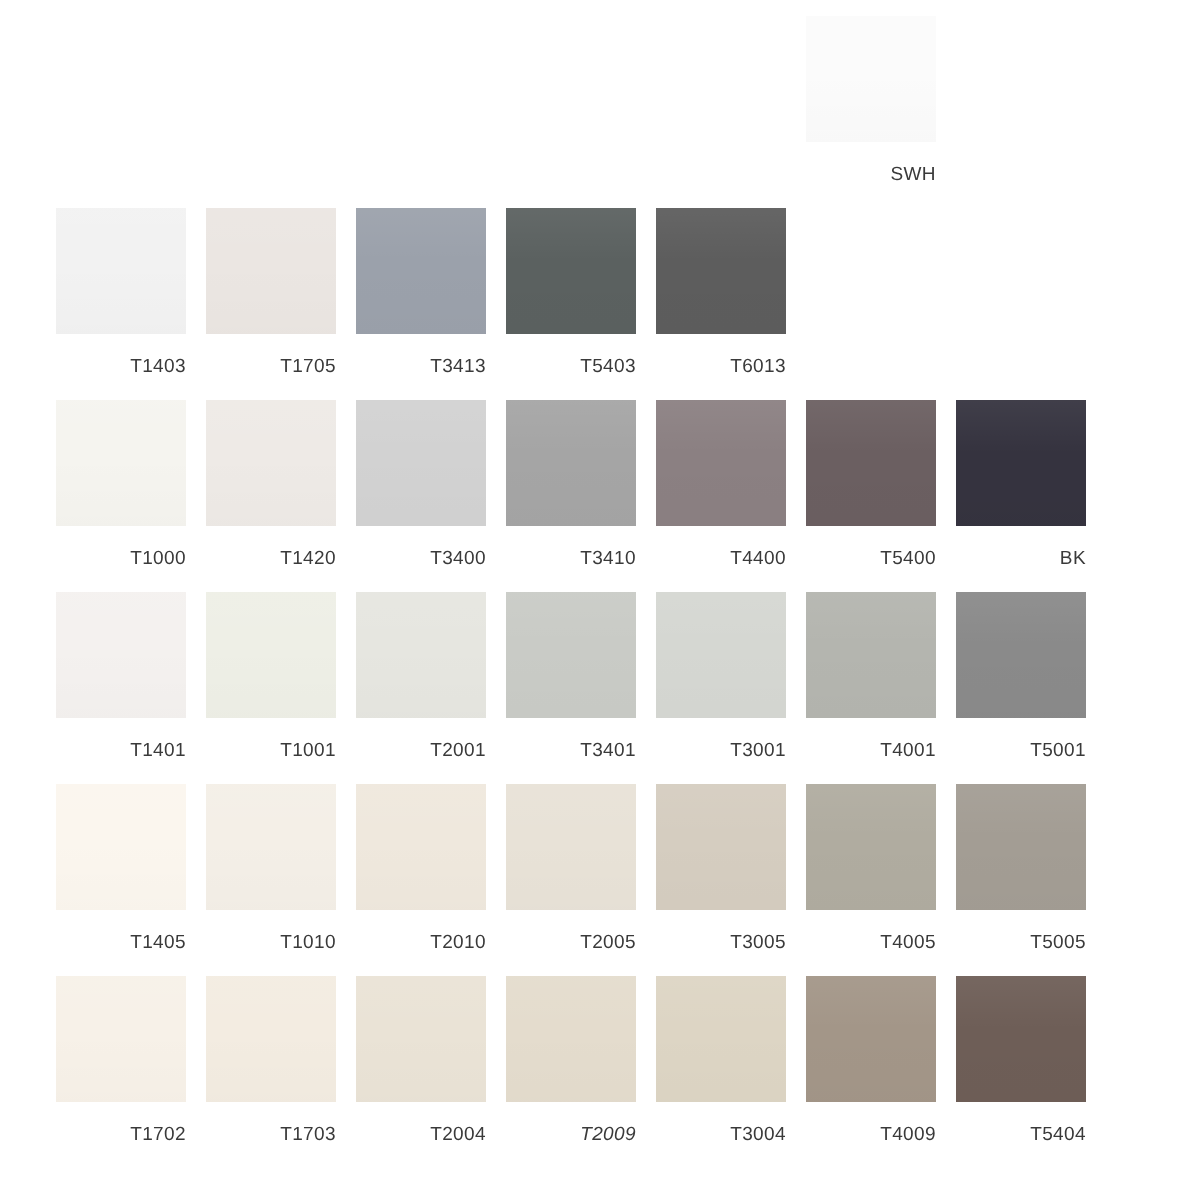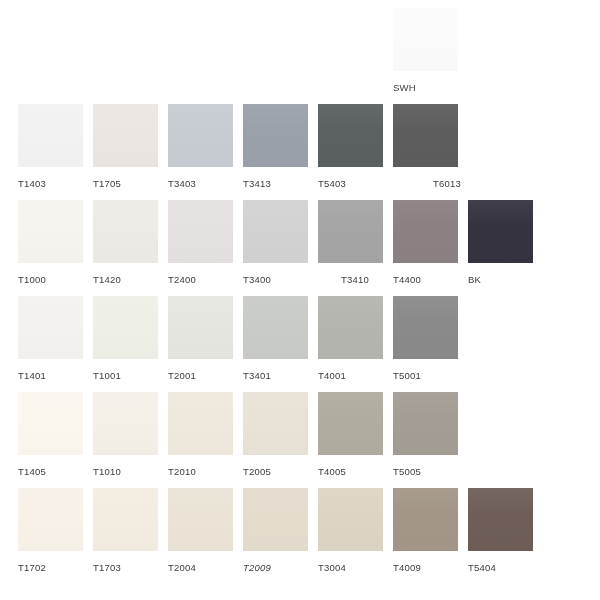--- a/index.html
+++ b/index.html
@@ -34,21 +34,21 @@
     flex-direction: row;
     align-items: flex-start;
   }
 
   
   .swatch-cell {
     width: 75px;
     height: 96px;
     display: flex;
     flex-direction: column;
-    align-items: flex-start;
+    align-items: flex-end;
     box-sizing: border-box;
   }
   .swatch-cell.empty {
     visibility: hidden;
   }
 
   .swatch-chip {
     width: 65px;
     height: 63px;
     box-sizing: border-box;
@@ -107,24 +107,20 @@
     <div class="swatch-row" style="top: 104px; padding-left: 18px;">
       <div class="swatch-cell">
         <div class="swatch-chip" style="width: 65px; height: 63px; background: linear-gradient(rgba(255, 255, 255, 0.055) 0%, rgba(255, 255, 255, 0) 42%, rgba(0, 0, 0, 0.01) 100%), rgb(242, 242, 242);"></div>
         <div class="swatch-label" style="color: rgb(58, 58, 58);">T1403</div>
       </div>
       <div class="swatch-cell">
         <div class="swatch-chip" style="width: 65px; height: 63px; background: linear-gradient(rgba(255, 255, 255, 0.055) 0%, rgba(255, 255, 255, 0) 42%, rgba(0, 0, 0, 0.01) 100%), rgb(235, 230, 226);"></div>
         <div class="swatch-label" style="color: rgb(58, 58, 58);">T1705</div>
       </div>
       <div class="swatch-cell">
-        <div class="swatch-chip" style="width: 65px; height: 63px; background: linear-gradient(rgba(255, 255, 255, 0.055) 0%, rgba(255, 255, 255, 0) 42%, rgba(0, 0, 0, 0.01) 100%), rgb(199, 204, 210);"></div>
-        <div class="swatch-label" style="color: rgb(58, 58, 58);">T3403</div>
-      </div>
-      <div class="swatch-cell">
         <div class="swatch-chip" style="width: 65px; height: 63px; background: linear-gradient(rgba(255, 255, 255, 0.055) 0%, rgba(255, 255, 255, 0) 42%, rgba(0, 0, 0, 0.01) 100%), rgb(155, 161, 171);"></div>
         <div class="swatch-label" style="color: rgb(58, 58, 58);">T3413</div>
       </div>
       <div class="swatch-cell">
         <div class="swatch-chip" style="width: 65px; height: 63px; background: linear-gradient(rgba(255, 255, 255, 0.055) 0%, rgba(255, 255, 255, 0) 42%, rgba(0, 0, 0, 0.01) 100%), rgb(91, 97, 96);"></div>
         <div class="swatch-label" style="color: rgb(58, 58, 58);">T5403</div>
       </div>
       <div class="swatch-cell">
         <div class="swatch-chip" style="width: 65px; height: 63px; background: linear-gradient(rgba(255, 255, 255, 0.055) 0%, rgba(255, 255, 255, 0) 42%, rgba(0, 0, 0, 0.01) 100%), rgb(93, 93, 93);"></div>
         <div class="swatch-label" style="color: rgb(58, 58, 58); margin-left: 40px;">T6013</div>
@@ -133,36 +129,36 @@
     <div class="swatch-row" style="top: 200px; padding-left: 18px;">
       <div class="swatch-cell">
         <div class="swatch-chip" style="width: 65px; height: 63px; background: linear-gradient(rgba(255, 255, 255, 0.055) 0%, rgba(255, 255, 255, 0) 42%, rgba(0, 0, 0, 0.01) 100%), rgb(245, 244, 239);"></div>
         <div class="swatch-label" style="color: rgb(58, 58, 58);">T1000</div>
       </div>
       <div class="swatch-cell">
         <div class="swatch-chip" style="width: 65px; height: 63px; background: linear-gradient(rgba(255, 255, 255, 0.055) 0%, rgba(255, 255, 255, 0) 42%, rgba(0, 0, 0, 0.01) 100%), rgb(238, 234, 230);"></div>
         <div class="swatch-label" style="color: rgb(58, 58, 58);">T1420</div>
       </div>
       <div class="swatch-cell">
-        <div class="swatch-chip" style="width: 65px; height: 63px; background: linear-gradient(rgba(255, 255, 255, 0.055) 0%, rgba(255, 255, 255, 0) 42%, rgba(0, 0, 0, 0.01) 100%), rgb(229, 225, 224);"></div>
-        <div class="swatch-label" style="color: rgb(58, 58, 58);">T2400</div>
-      </div>
-      <div class="swatch-cell">
         <div class="swatch-chip" style="width: 65px; height: 63px; background: linear-gradient(rgba(255, 255, 255, 0.055) 0%, rgba(255, 255, 255, 0) 42%, rgba(0, 0, 0, 0.01) 100%), rgb(210, 210, 210);"></div>
         <div class="swatch-label" style="color: rgb(58, 58, 58);">T3400</div>
       </div>
       <div class="swatch-cell">
         <div class="swatch-chip" style="width: 65px; height: 63px; background: linear-gradient(rgba(255, 255, 255, 0.055) 0%, rgba(255, 255, 255, 0) 42%, rgba(0, 0, 0, 0.01) 100%), rgb(165, 165, 165);"></div>
         <div class="swatch-label" style="color: rgb(58, 58, 58); margin-left: 23px;">T3410</div>
       </div>
       <div class="swatch-cell">
         <div class="swatch-chip" style="width: 65px; height: 63px; background: linear-gradient(rgba(255, 255, 255, 0.055) 0%, rgba(255, 255, 255, 0) 42%, rgba(0, 0, 0, 0.01) 100%), rgb(139, 128, 130);"></div>
         <div class="swatch-label" style="color: rgb(58, 58, 58);">T4400</div>
       </div>
       <div class="swatch-cell">
+        <div class="swatch-chip" style="width: 65px; height: 63px; background: linear-gradient(rgba(255, 255, 255, 0.055) 0%, rgba(255, 255, 255, 0) 42%, rgba(0, 0, 0, 0.01) 100%), rgb(107, 95, 97);"></div>
+        <div class="swatch-label" style="color: rgb(58, 58, 58);">T5400</div>
+      </div>
+      <div class="swatch-cell">
         <div class="swatch-chip" style="width: 65px; height: 63px; background: linear-gradient(rgba(255, 255, 255, 0.055) 0%, rgba(255, 255, 255, 0) 42%, rgba(0, 0, 0, 0.01) 100%), rgb(53, 51, 63);"></div>
         <div class="swatch-label" style="color: rgb(58, 58, 58);">BK</div>
       </div>
     </div>
     <div class="swatch-row" style="top: 296px; padding-left: 18px;">
       <div class="swatch-cell">
         <div class="swatch-chip" style="width: 65px; height: 63px; background: linear-gradient(rgba(255, 255, 255, 0.055) 0%, rgba(255, 255, 255, 0) 42%, rgba(0, 0, 0, 0.01) 100%), rgb(244, 241, 239);"></div>
         <div class="swatch-label" style="color: rgb(58, 58, 58);">T1401</div>
       </div>
       <div class="swatch-cell">
@@ -171,20 +167,24 @@
       </div>
       <div class="swatch-cell">
         <div class="swatch-chip" style="width: 65px; height: 63px; background: linear-gradient(rgba(255, 255, 255, 0.055) 0%, rgba(255, 255, 255, 0) 42%, rgba(0, 0, 0, 0.01) 100%), rgb(230, 230, 224);"></div>
         <div class="swatch-label" style="color: rgb(58, 58, 58);">T2001</div>
       </div>
       <div class="swatch-cell">
         <div class="swatch-chip" style="width: 65px; height: 63px; background: linear-gradient(rgba(255, 255, 255, 0.055) 0%, rgba(255, 255, 255, 0) 42%, rgba(0, 0, 0, 0.01) 100%), rgb(201, 203, 198);"></div>
         <div class="swatch-label" style="color: rgb(58, 58, 58);">T3401</div>
       </div>
       <div class="swatch-cell">
+        <div class="swatch-chip" style="width: 65px; height: 63px; background: linear-gradient(rgba(255, 255, 255, 0.055) 0%, rgba(255, 255, 255, 0) 42%, rgba(0, 0, 0, 0.01) 100%), rgb(213, 215, 210);"></div>
+        <div class="swatch-label" style="color: rgb(58, 58, 58);">T3001</div>
+      </div>
+      <div class="swatch-cell">
         <div class="swatch-chip" style="width: 65px; height: 63px; background: linear-gradient(rgba(255, 255, 255, 0.055) 0%, rgba(255, 255, 255, 0) 42%, rgba(0, 0, 0, 0.01) 100%), rgb(180, 181, 175);"></div>
         <div class="swatch-label" style="color: rgb(58, 58, 58);">T4001</div>
       </div>
       <div class="swatch-cell">
         <div class="swatch-chip" style="width: 65px; height: 63px; background: linear-gradient(rgba(255, 255, 255, 0.055) 0%, rgba(255, 255, 255, 0) 42%, rgba(0, 0, 0, 0.01) 100%), rgb(138, 138, 138);"></div>
         <div class="swatch-label" style="color: rgb(58, 58, 58);">T5001</div>
       </div>
       <div class="swatch-cell empty">
         <div class="swatch-chip"></div>
         <div class="swatch-label" style="color: rgb(58, 58, 58);"></div>
@@ -201,20 +201,24 @@
       </div>
       <div class="swatch-cell">
         <div class="swatch-chip" style="width: 65px; height: 63px; background: linear-gradient(rgba(255, 255, 255, 0.055) 0%, rgba(255, 255, 255, 0) 42%, rgba(0, 0, 0, 0.01) 100%), rgb(239, 232, 221);"></div>
         <div class="swatch-label" style="color: rgb(58, 58, 58);">T2010</div>
       </div>
       <div class="swatch-cell">
         <div class="swatch-chip" style="width: 65px; height: 63px; background: linear-gradient(rgba(255, 255, 255, 0.055) 0%, rgba(255, 255, 255, 0) 42%, rgba(0, 0, 0, 0.01) 100%), rgb(232, 226, 215);"></div>
         <div class="swatch-label" style="color: rgb(58, 58, 58);">T2005</div>
       </div>
       <div class="swatch-cell">
+        <div class="swatch-chip" style="width: 65px; height: 63px; background: linear-gradient(rgba(255, 255, 255, 0.055) 0%, rgba(255, 255, 255, 0) 42%, rgba(0, 0, 0, 0.01) 100%), rgb(213, 205, 192);"></div>
+        <div class="swatch-label" style="color: rgb(58, 58, 58);">T3005</div>
+      </div>
+      <div class="swatch-cell">
         <div class="swatch-chip" style="width: 65px; height: 63px; background: linear-gradient(rgba(255, 255, 255, 0.055) 0%, rgba(255, 255, 255, 0) 42%, rgba(0, 0, 0, 0.01) 100%), rgb(176, 172, 160);"></div>
         <div class="swatch-label" style="color: rgb(58, 58, 58);">T4005</div>
       </div>
       <div class="swatch-cell">
         <div class="swatch-chip" style="width: 65px; height: 63px; background: linear-gradient(rgba(255, 255, 255, 0.055) 0%, rgba(255, 255, 255, 0) 42%, rgba(0, 0, 0, 0.01) 100%), rgb(163, 157, 148);"></div>
         <div class="swatch-label" style="color: rgb(58, 58, 58);">T5005</div>
       </div>
       <div class="swatch-cell empty">
         <div class="swatch-chip"></div>
         <div class="swatch-label" style="color: rgb(58, 58, 58);"></div>

